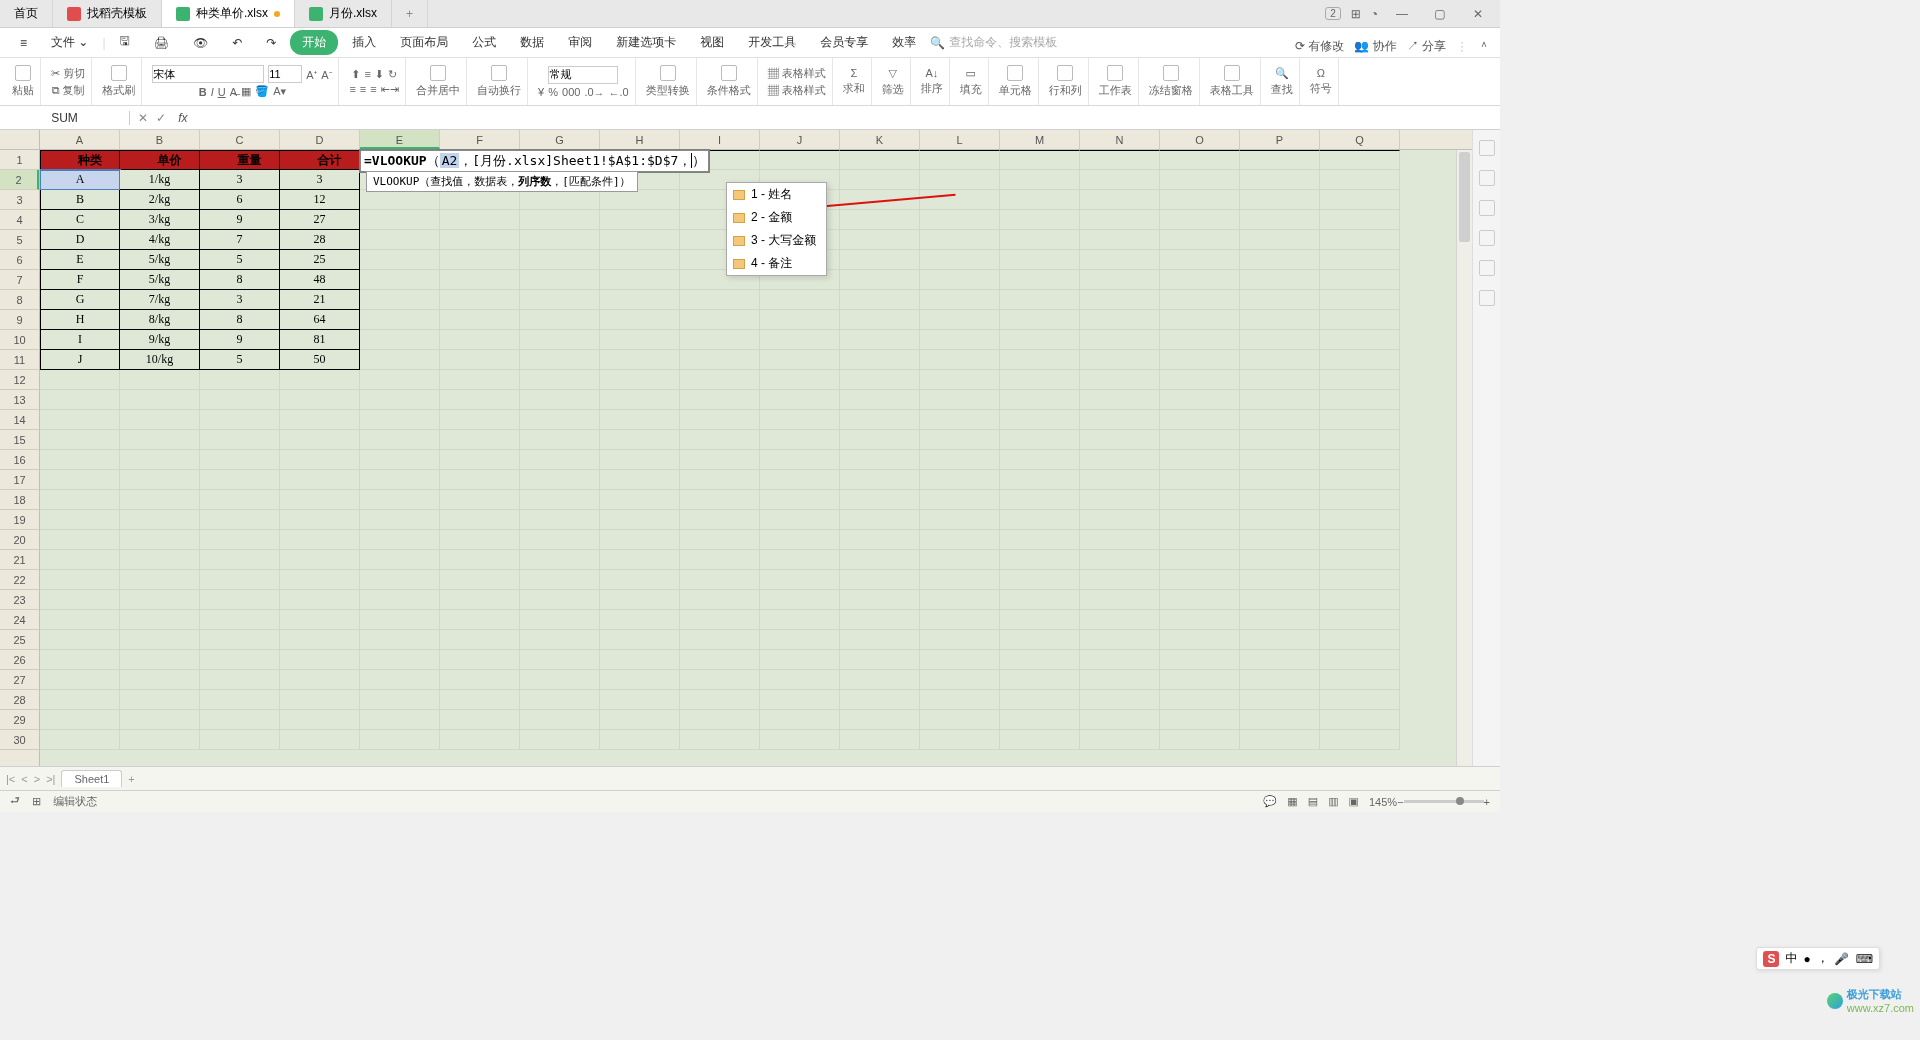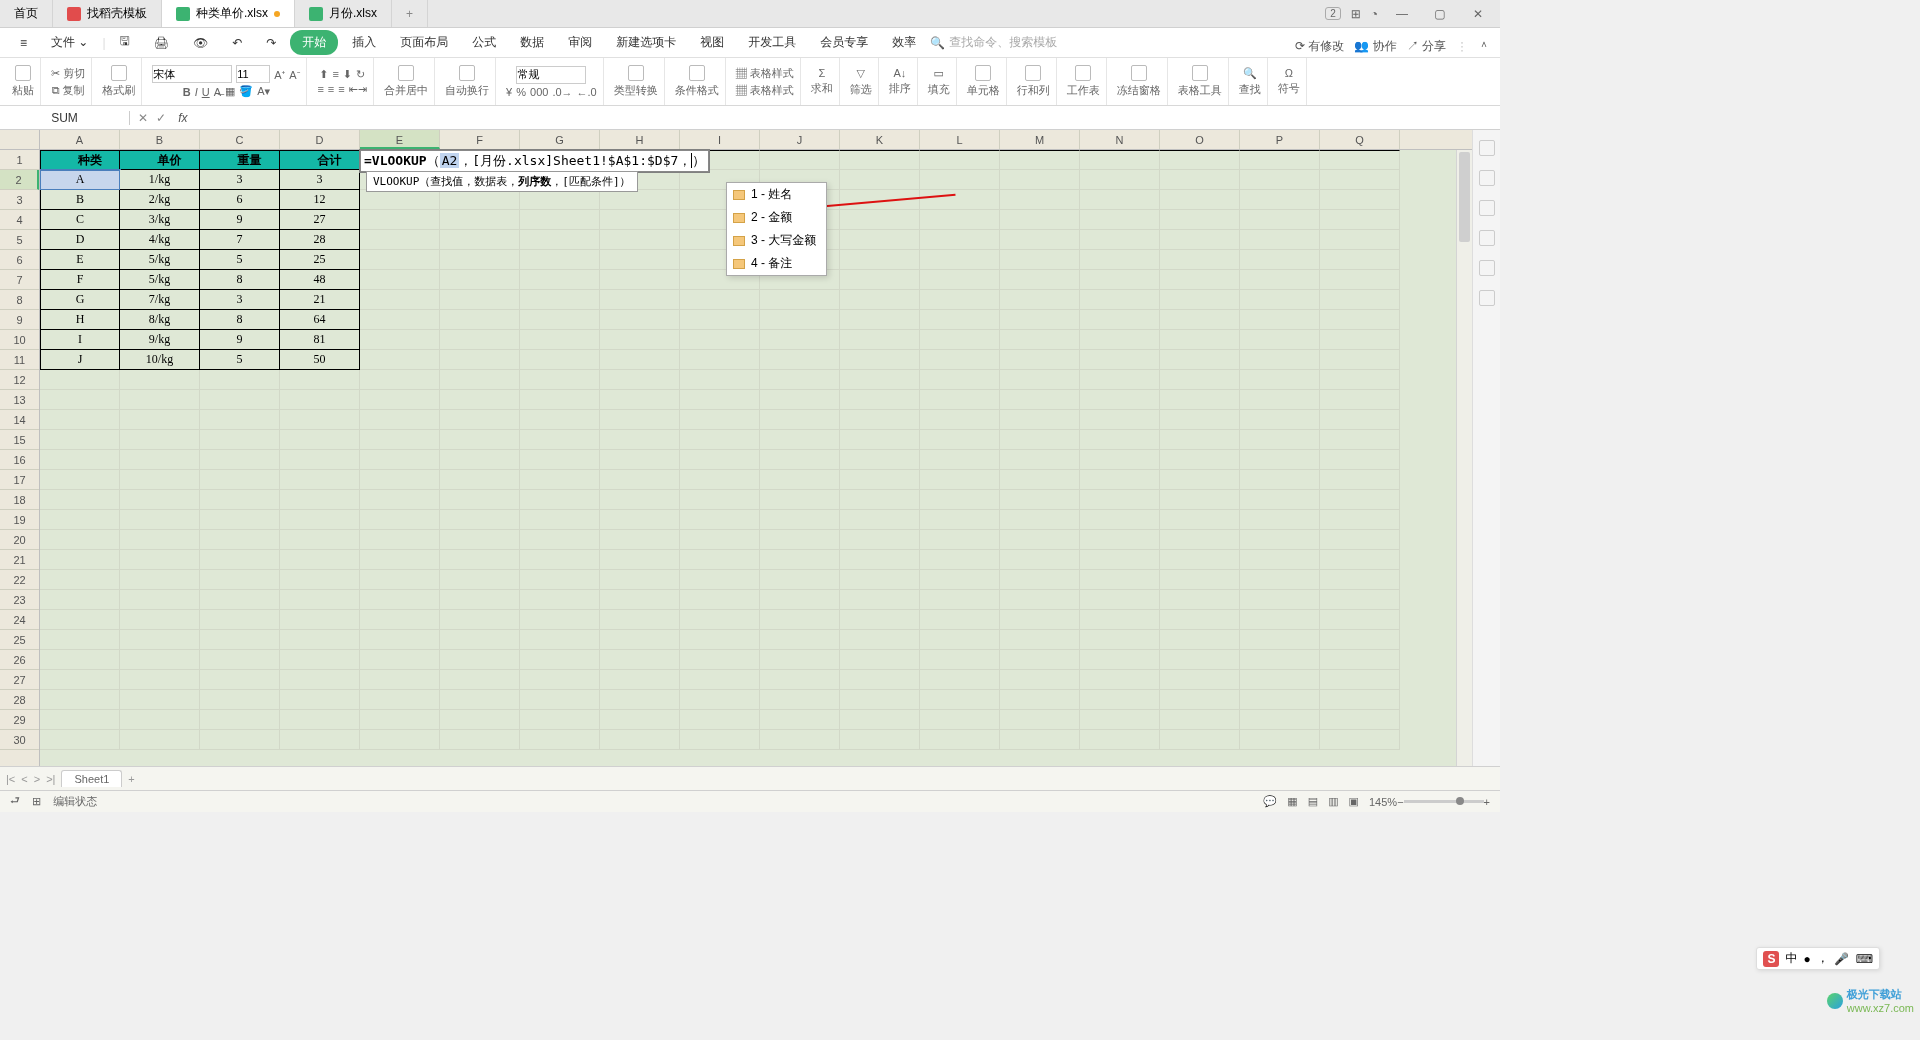--- a/index.html
+++ b/index.html
@@ -36,21 +36,21 @@
   .rowhdrs { width: 40px; background: #ece8dc; border-right: 1px solid #bfbfbf; }
   .corner { height: 20px; border-bottom: 1px solid #bfbfbf; background: #ece8dc; }
   .rowhdr { height: 20px; border-bottom: 1px solid #cfcfc0; text-align: center; font-size: 11px; color: #555; line-height: 20px; }
   .grid { flex: 1; overflow: hidden; position: relative; }
   .colhdrs { display: flex; height: 20px; background: #ece8dc; border-bottom: 1px solid #bfbfbf; }
   .colhdr { width: 80px; border-right: 1px solid #cfcfc0; text-align: center; font-size: 11px; color: #555; line-height: 20px; }
   .colhdr.sel { background: #d4e2c4; border-bottom: 2px solid #3cb371; }
   .rows { }
   .row { display: flex; height: 20px; }
   .cell { width: 80px; height: 20px; border-right: 1px solid #d2d8c8; border-bottom: 1px solid #d2d8c8; background: #dfe8d6; text-align: center; font-size: 12px; line-height: 19px; font-family: "SimSun", serif; color: #000; overflow: hidden; }
-  .cell.hdr { font-weight: bold; background: #14b8a6; padding-left: 20px; }
+  .cell.hdr { font-weight: bold; background: #b91c1c; padding-left: 20px; }
   .tbl .cell { border-right: 1px solid #000; border-bottom: 1px solid #000; }
   .tbl-top .cell { border-top: 1px solid #000; }
   .tbl .cell:first-child { border-left: 1px solid #000; }
   .cell.selected { outline: 2px solid #4a7ebb; outline-offset: -1px; background: #c7d6ec; }
   .rowhdr.sel { background: #d4e2c4; border-right: 2px solid #3cb371; }
 
   .formula-overlay { position: absolute; font-family: Consolas, "SimSun", monospace; font-size: 13px; background: #fff; padding: 1px 3px; border: 1px solid #888; outline: 1px solid #808080; white-space: nowrap; z-index: 10; }
   .formula-overlay .fn { color: #000; font-weight: bold; }
   .formula-overlay .arg1 { background: #c0d4ef; padding: 0 2px; }
   .tooltip { position: absolute; background: #fff; border: 1px solid #999; font-size: 11px; padding: 2px 6px; font-family: "SimSun", monospace; z-index: 10; }
@@ -162,21 +162,21 @@
     <div class="mini">
         <span>⧉ <span>复制</span></span>
       </div>
   </div>
   <div class="grp">
       <span class="ic"></span>
       <span>格式刷</span>
     </div>
   <div class="grp">
     <div class="mini">
-        <input style="width: 80px;" value="宋体">
+        <input style="width: 112px;" value="宋体">
         <input style="width: 34px;" value="11">
         <span>A⁺</span>
         <span>A⁻</span>
       </div>
     <div class="mini">
         <b>B</b> 
         <i>I</i> 
         <u>U</u> 
         <span>A̶</span> 
         <span>▦</span> 

